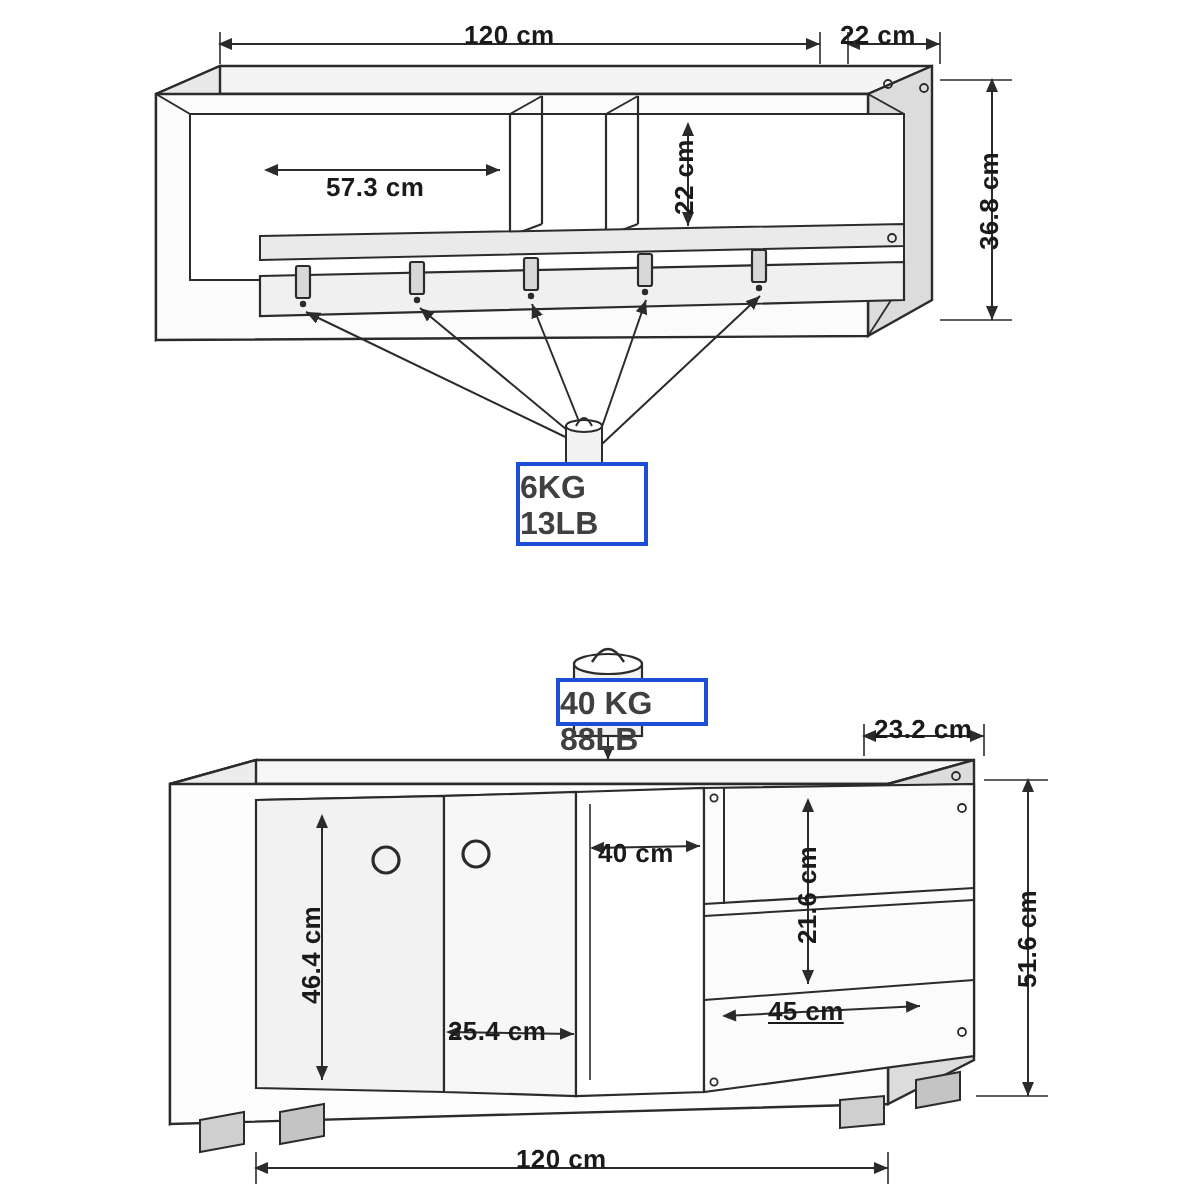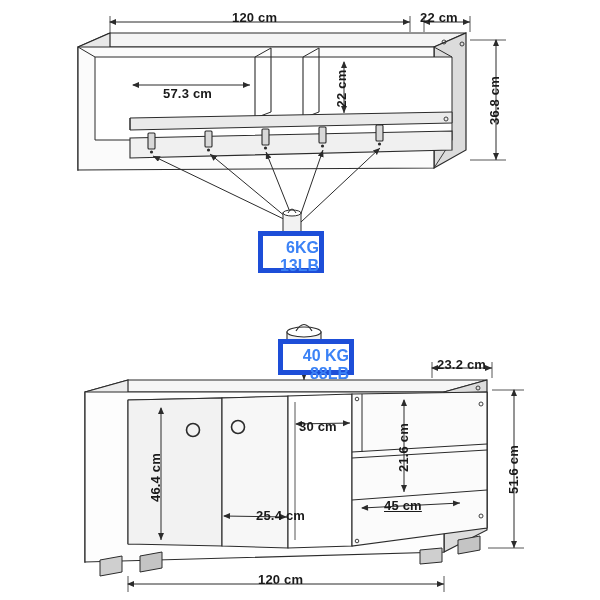--- a/index.html
+++ b/index.html
@@ -28,25 +28,25 @@
     font-size: 13px;
     font-weight: bold;
     color: #1a1a1a;
     white-space: nowrap;
     letter-spacing: 0.2px;
   }
   .rot90 { transform: rotate(-90deg); }
   .weight-box {
     position: absolute;
     background: #ffffff;
-    border: 5px solid #1d4ed8;
+    border: 2px solid #1d4ed8;
     font-family: "Liberation Sans", sans-serif;
     font-weight: bold;
-    color: #3b82f6;
-    text-align: right;
+    color: #404040;
+    text-align: left;
     line-height: 1.12;
     box-sizing: border-box;
   }
   .weight-box div { white-space: nowrap; }
 </style>
 </head>
 <body>
 
 <div id="root">
 
@@ -229,34 +229,34 @@
 
   <div class="dim-label" style="left:163px; top:72px;margin-top:14px;">57.3 cm</div>
 
   <div class="dim-label rot90" style="left:323px; top:81px;">22 cm</div>
 
   <div class="weight-box" style="left:258px; top:231px; width:66px; height:42px; font-size:16px; padding-top:3px;">
     <div>6KG</div>
     <div>13LB</div>
   </div>
 
-  <div class="weight-box" style="left:278px; top:339px; width:76px; height:36px; font-size:16px; padding-top:3px;">
+  <div class="weight-box" style="left:278px; top:339px; width:76px; height:24px; font-size:16px; padding-top:3px;">
     <div>40 KG</div>
     <div>88LB</div>
   </div>
 
   <div class="dim-label" style="left:437px; top:357px;">23.2 cm</div>
 
   <div class="dim-label rot90" style="left:489px; top:462px;">51.6 cm</div>
 
   <div class="dim-label" style="left:258px; top:572px;">120 cm</div>
 
   <div class="dim-label rot90" style="left:131px; top:470px;">46.4 cm</div>
 
-  <div class="dim-label" style="left:224px; top:508px;padding-left:32px;">25.4 cm</div>
-
-  <div class="dim-label" style="left:299px; top:419px;">30 cm</div>
+  <div class="dim-label" style="left:224px; top:508px;">25.4 cm</div>
+
+  <div class="dim-label" style="left:299px; top:419px;">40 cm</div>
 
   <div class="dim-label rot90" style="left:379px; top:440px;">21.6 cm</div>
 
   <div class="dim-label" style="left:384px; top:498px;text-decoration:underline;">45 cm</div>
 
 </div>
 
 </body></html>

